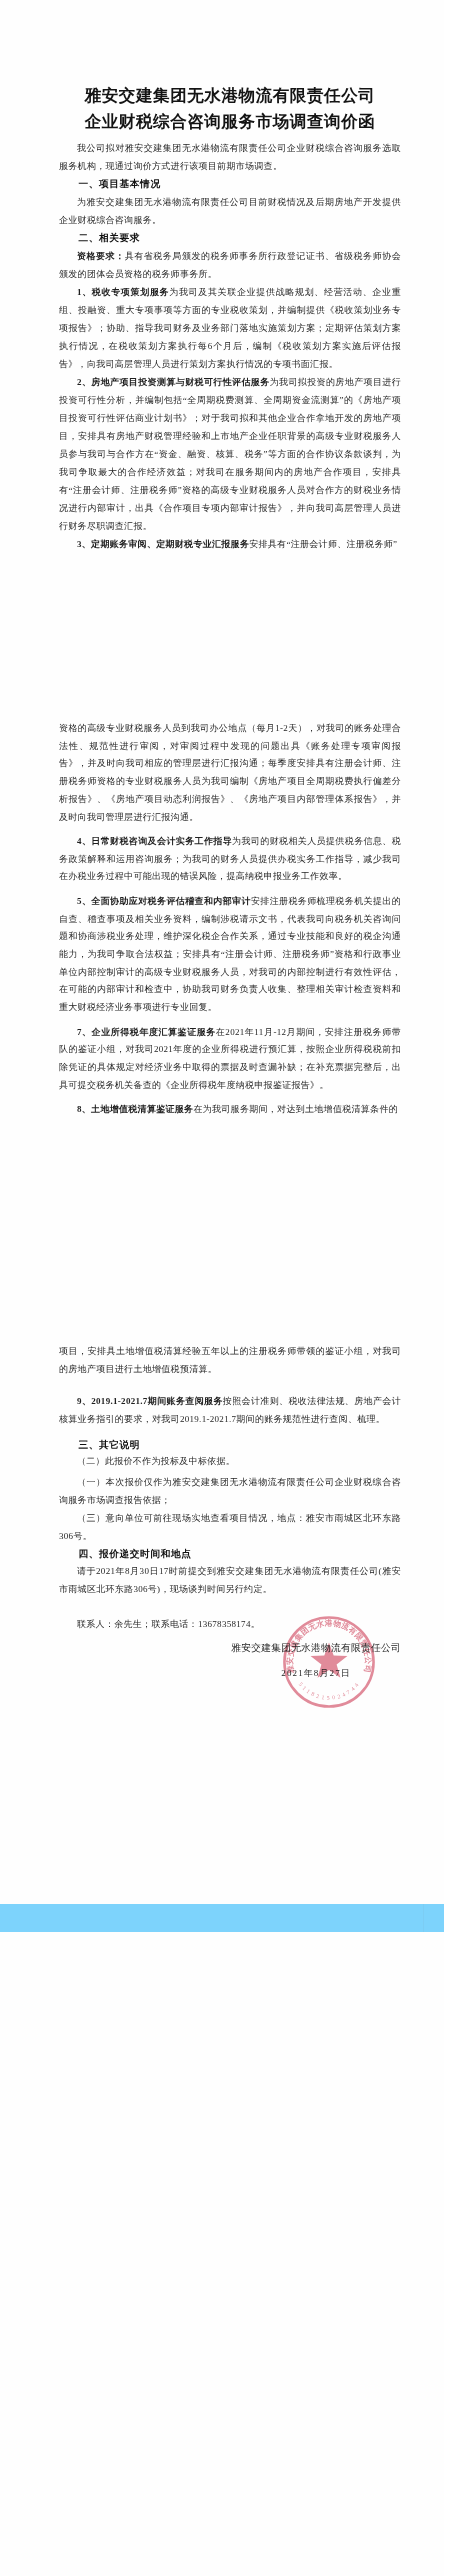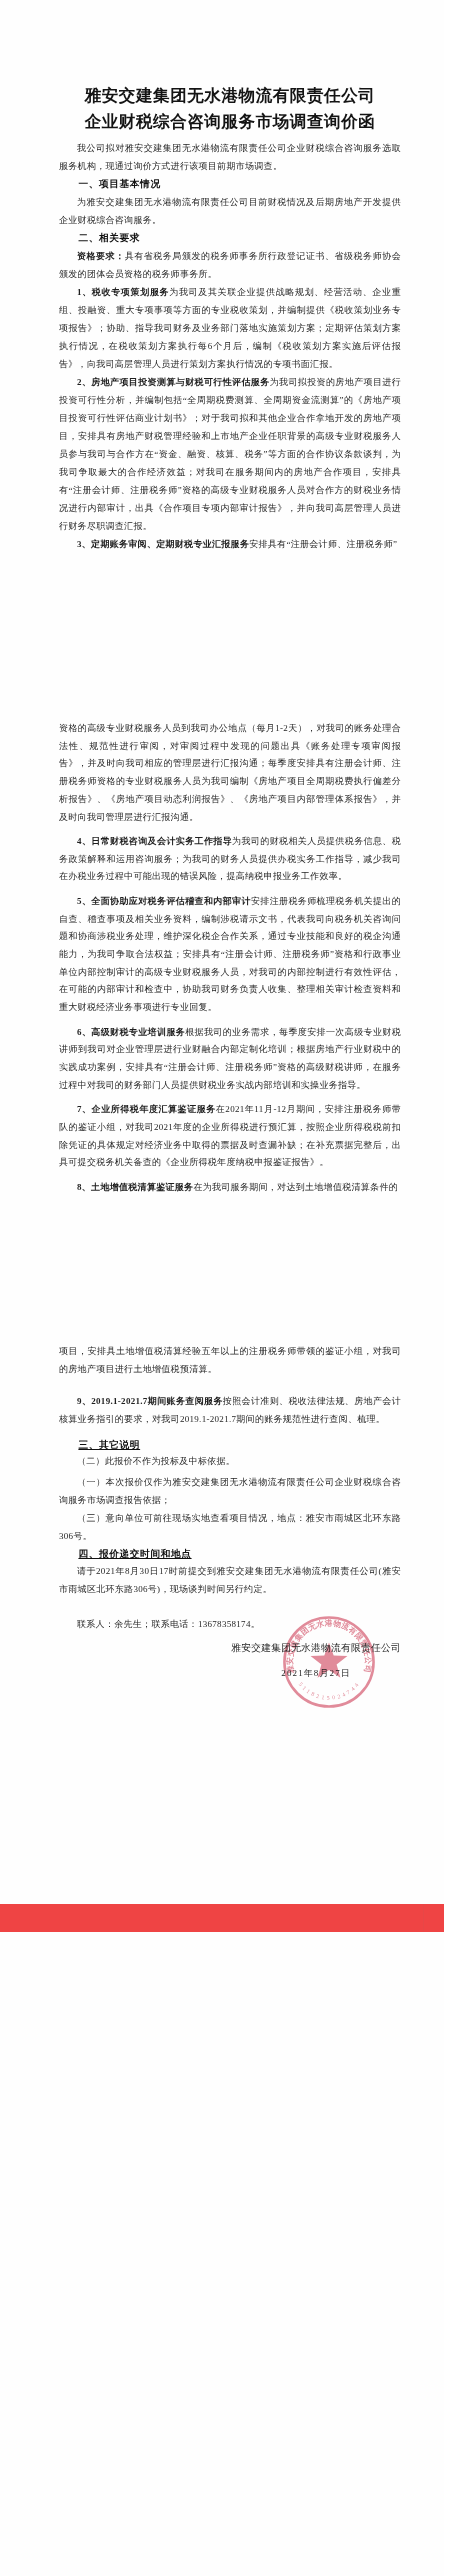--- a/index.html
+++ b/index.html
@@ -1,35 +1,35 @@
 <!DOCTYPE html>
 <html style="--seal-color: #d96b7e;font-size:9px"><head>
 <meta charset="utf-8">
 <style>
   html,body{margin:0;padding:0;background:#ffffff;}
-  .canvas{position:relative;width:444px;height:2576px;background:#ef4444;overflow:hidden;
+  .canvas{position:relative;width:444px;height:2576px;background:#7dd3fc;overflow:hidden;
           font-family:"Liberation Serif","DejaVu Serif",serif;color:#1f1f1f;}
   .page{position:absolute;left:0;width:456px;background:#fefefe;}
   #page1{top:0;height:644px;}
   #page2{top:644px;height:644px;}
   #page3{top:1260px;height:644px;}
   #page4{top:1932px;height:644px;}
   .content{margin:0 55px 0 59px;}
   .title{padding-top:83px;text-align:center;font-weight:bold;font-size:16.5px;
          line-height:26px;letter-spacing:0.6px;color:#141414;}
   .para{margin:0;font-size:9px;line-height:18px;letter-spacing:0.3px;
         text-align:justify;text-indent:2em;}
   .para b{font-weight:bold;}
   .cont{text-indent:0;}
   .p2 .para,.p3 .para{line-height:17.7px;}
   .first-para{margin-top:4px;}
   .sect{margin:0;font-family:"Liberation Sans","DejaVu Sans",sans-serif;
         font-weight:bold;font-size:9.7px;line-height:18px;letter-spacing:0.6px;
         text-indent:2em;color:#111;}
-  .p2 .sect,.p3 .sect{line-height:17.7px;text-decoration:underline;}
+  .p2 .sect,.p3 .sect{line-height:17.7px;}
   .mt12{margin-top:6.8px;}
   .mt11{margin-top:15px;}
   .mt6{margin-top:3.4px;}
   .mt31{margin-top:17.7px;}
   .p2-content{padding-top:76px;}
   .p3-content{padding-top:83px;}
   .signature{position:absolute;top:378px;right:55px;text-align:center;z-index:2;}
   .sig-company{font-size:9.7px;line-height:19.4px;letter-spacing:0.3px;}
   .sig-date{font-size:9px;line-height:18px;margin-top:6.8px;letter-spacing:1.1px;}
   .seal{position:absolute;top:354px;left:281px;width:96px;height:96px;z-index:1;opacity:0.78;}
@@ -63,21 +63,20 @@
       <p class="para"><b>2、房地产项目投资测算与财税可行性评估服务</b><span>为我司拟投资的房地产项目进行投资可行性分析，并编制包括“全周期税费测算、全周期资金流测算”的《房地产项目投资可行性评估商业计划书》；对于我司拟和其他企业合作拿地开发的房地产项目，安排具有房地产财税管理经验和上市地产企业任职背景的高级专业财税服务人员参与我司与合作方在“资金、融资、核算、税务”等方面的合作协议条款谈判，为我司争取最大的合作经济效益；对我司在服务期间内的房地产合作项目，安排具有“注册会计师、注册税务师”资格的高级专业财税服务人员对合作方的财税业务情况进行内部审计，出具《合作项目专项内部审计报告》，并向我司高层管理人员进行财务尽职调查汇报。</span></p>
       <p class="para"><b>3、定期账务审阅、定期财税专业汇报服务</b><span>安排具有“注册会计师、注册税务师”</span></p>
     </div>
   </div>
 
   <div class="page" id="page2">
     <div class="content p2 p2-content">
       <p class="para cont"><span>资格的高级专业财税服务人员到我司办公地点（每月1-2天），对我司的账务处理合法性、规范性进行审阅，对审阅过程中发现的问题出具《账务处理专项审阅报告》，并及时向我司相应的管理层进行汇报沟通；每季度安排具有注册会计师、注册税务师资格的专业财税服务人员为我司编制《房地产项目全周期税费执行偏差分析报告》、《房地产项目动态利润报告》、《房地产项目内部管理体系报告》，并及时向我司管理层进行汇报沟通。</span></p>
       <p class="para mt12"><b>4、日常财税咨询及会计实务工作指导</b><span>为我司的财税相关人员提供税务信息、税务政策解释和运用咨询服务；为我司的财务人员提供办税实务工作指导，减少我司在办税业务过程中可能出现的错误风险，提高纳税申报业务工作效率。</span></p>
       <p class="para mt12"><b>5、全面协助应对税务评估稽查和内部审计</b><span>安排注册税务师梳理税务机关提出的自查、稽查事项及相关业务资料，编制涉税请示文书，代表我司向税务机关咨询问题和协商涉税业务处理，维护深化税企合作关系，通过专业技能和良好的税企沟通能力，为我司争取合法权益；安排具有“注册会计师、注册税务师”资格和行政事业单位内部控制审计的高级专业财税服务人员，对我司的内部控制进行有效性评估，在可能的内部审计和检查中，协助我司财务负责人收集、整理相关审计检查资料和重大财税经济业务事项进行专业回复。</span></p>
-      <p class="para mt12"><b>6、高级财税专业培训服务</b><span>根据我司的业务需求，每季度安排一次高级专业财税讲师到我司对企业管理层进行业财融合内部定制化培训；根据房地产行业财税中的实践成功案例，安排具有“注册会计师、注册税务师”资格的高级财税讲师，在服务过程中对我司的财务部门人员提供财税业务实战内部培训和实操业务指导。</span></p>
       <p class="para mt12"><b>7、企业所得税年度汇算鉴证服务</b><span>在2021年11月-12月期间，安排注册税务师带队的鉴证小组，对我司2021年度的企业所得税进行预汇算，按照企业所得税税前扣除凭证的具体规定对经济业务中取得的票据及时查漏补缺；在补充票据完整后，出具可提交税务机关备查的《企业所得税年度纳税申报鉴证报告》。</span></p>
       <p class="para mt12"><b>8、土地增值税清算鉴证服务</b><span>在为我司服务期间，对达到土地增值税清算条件的</span></p>
     </div>
   </div>
 
   <div class="page" id="page3">
     <div class="content p3 p3-content">
       <p class="para cont"><span>项目，安排具土地增值税清算经验五年以上的注册税务师带领的鉴证小组，对我司的房地产项目进行土地增值税预清算。</span></p>
       <p class="para mt11"><b>9、2019.1-2021.7期间账务查阅服务</b><span>按照会计准则、税收法律法规、房地产会计核算业务指引的要求，对我司2019.1-2021.7期间的账务规范性进行查阅、梳理。</span></p>
       <h3 class="sect mt12">三、其它说明</h3>

